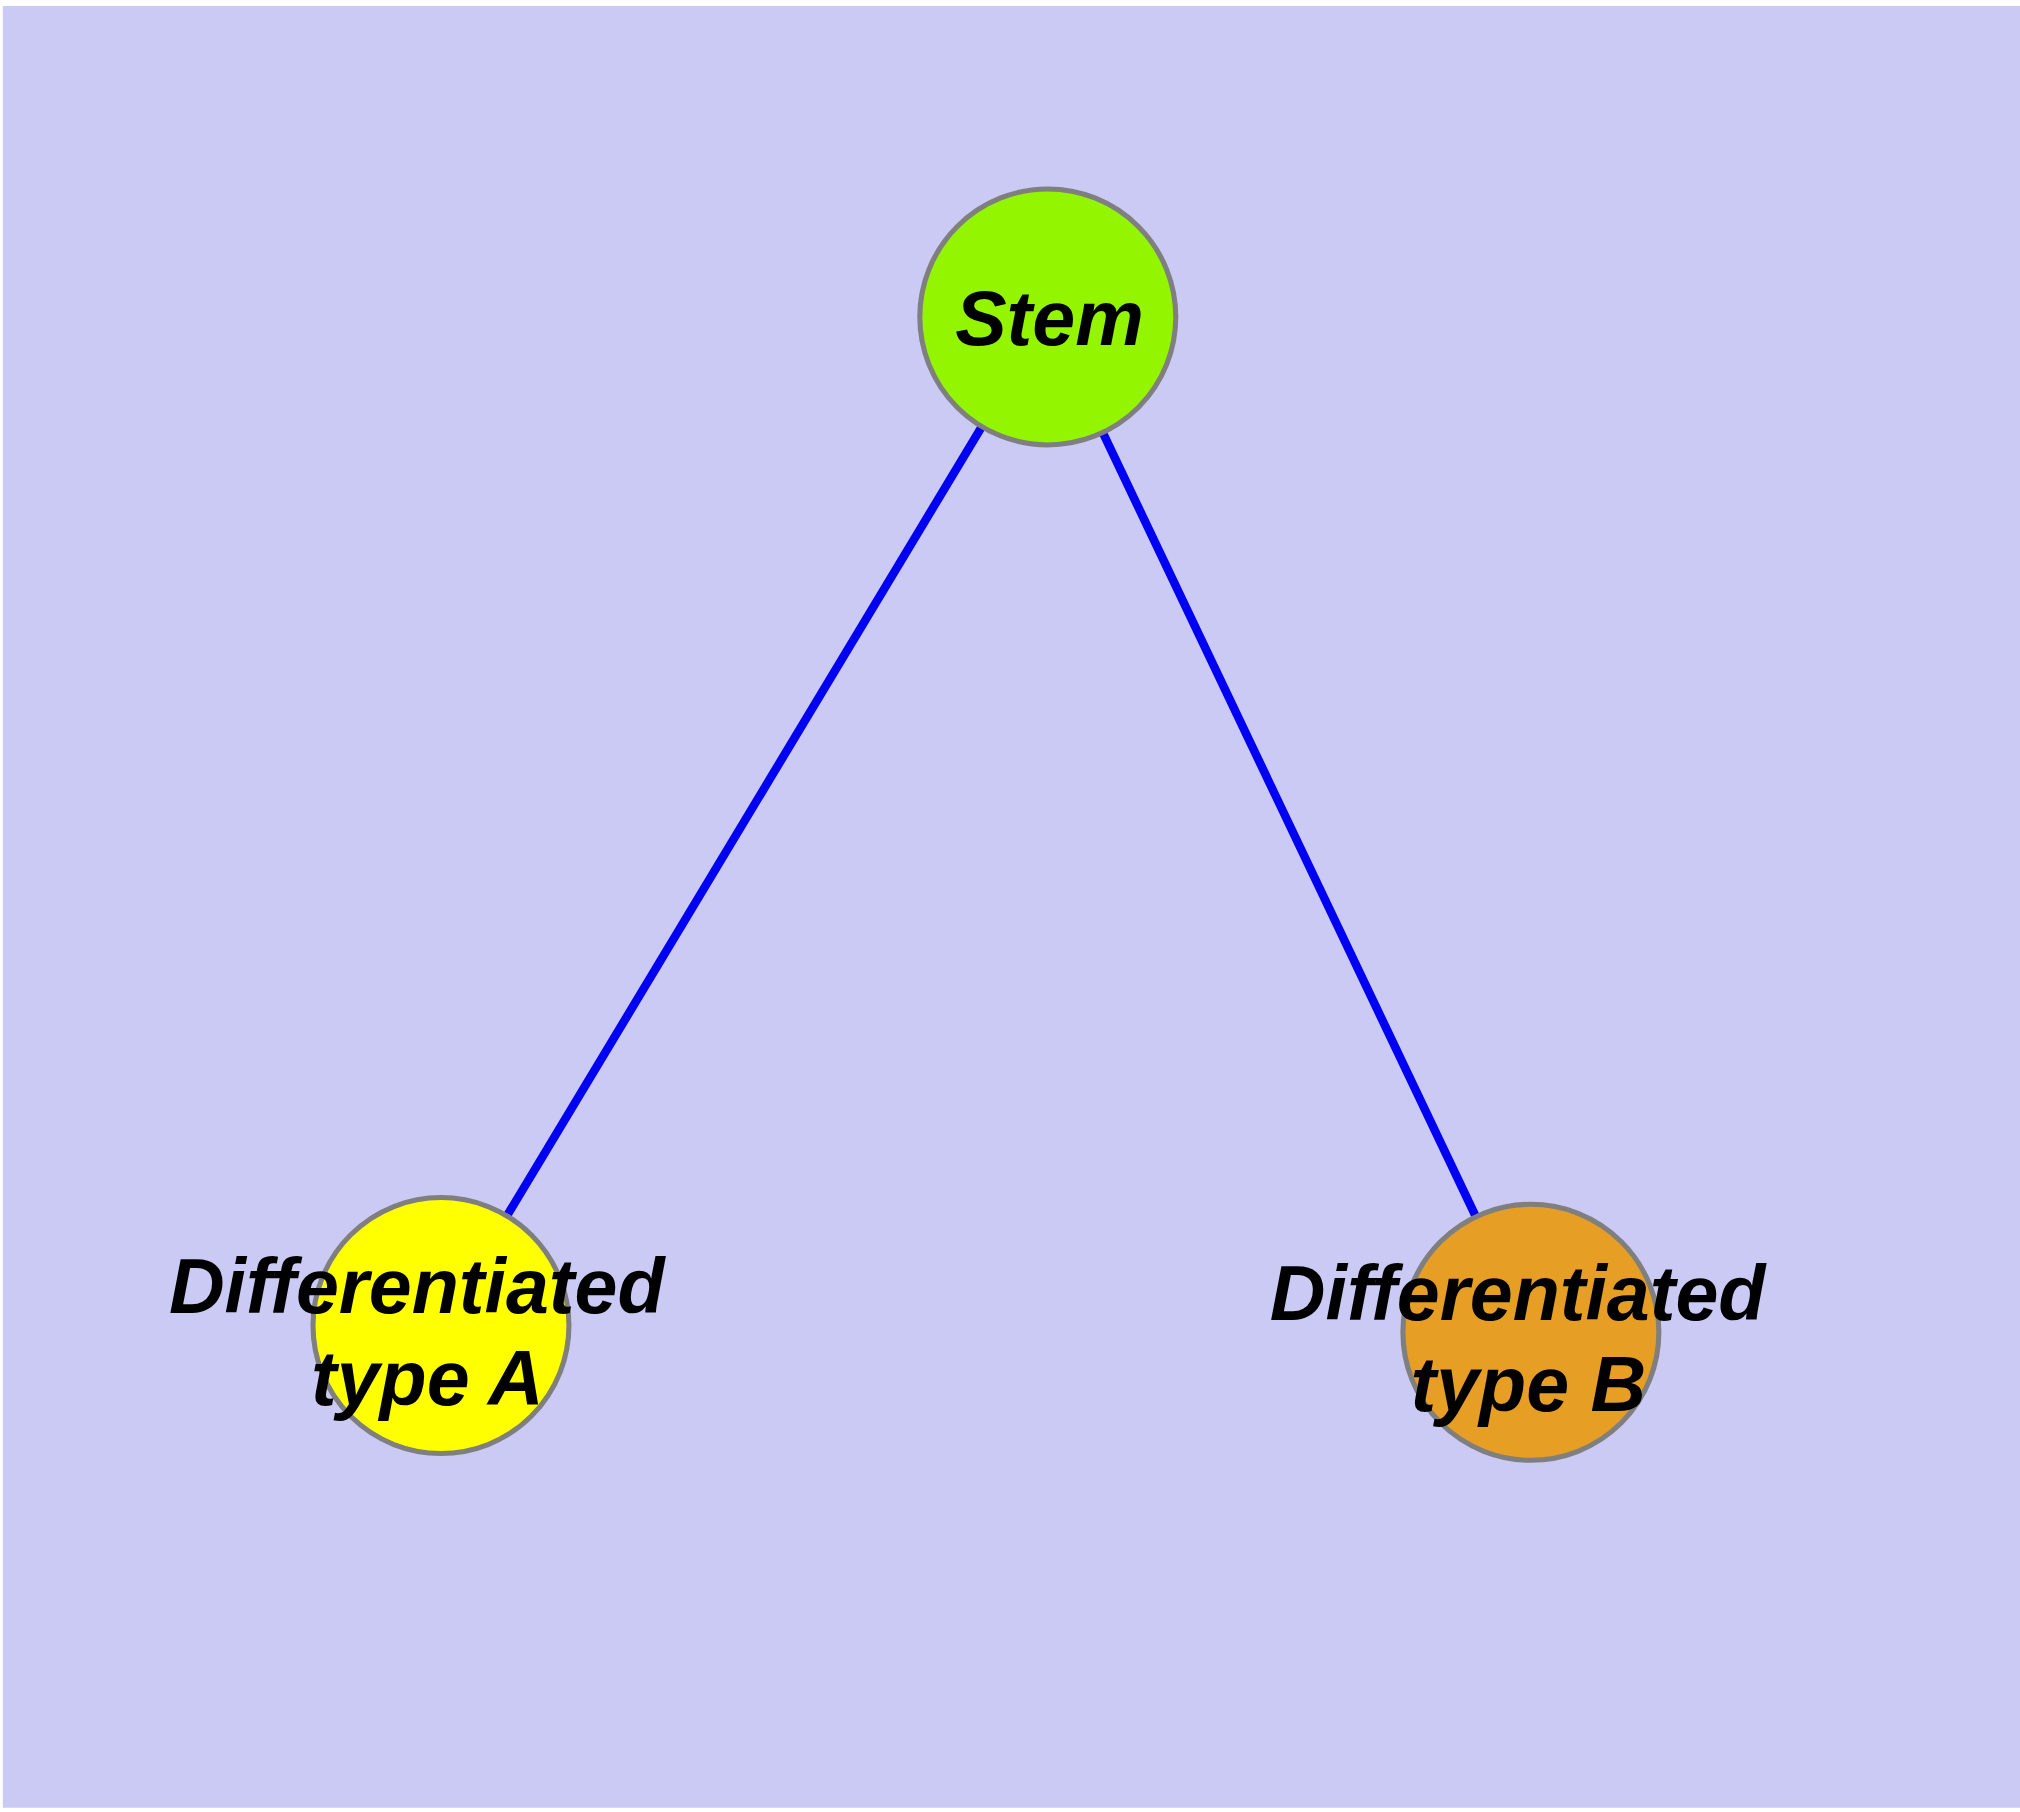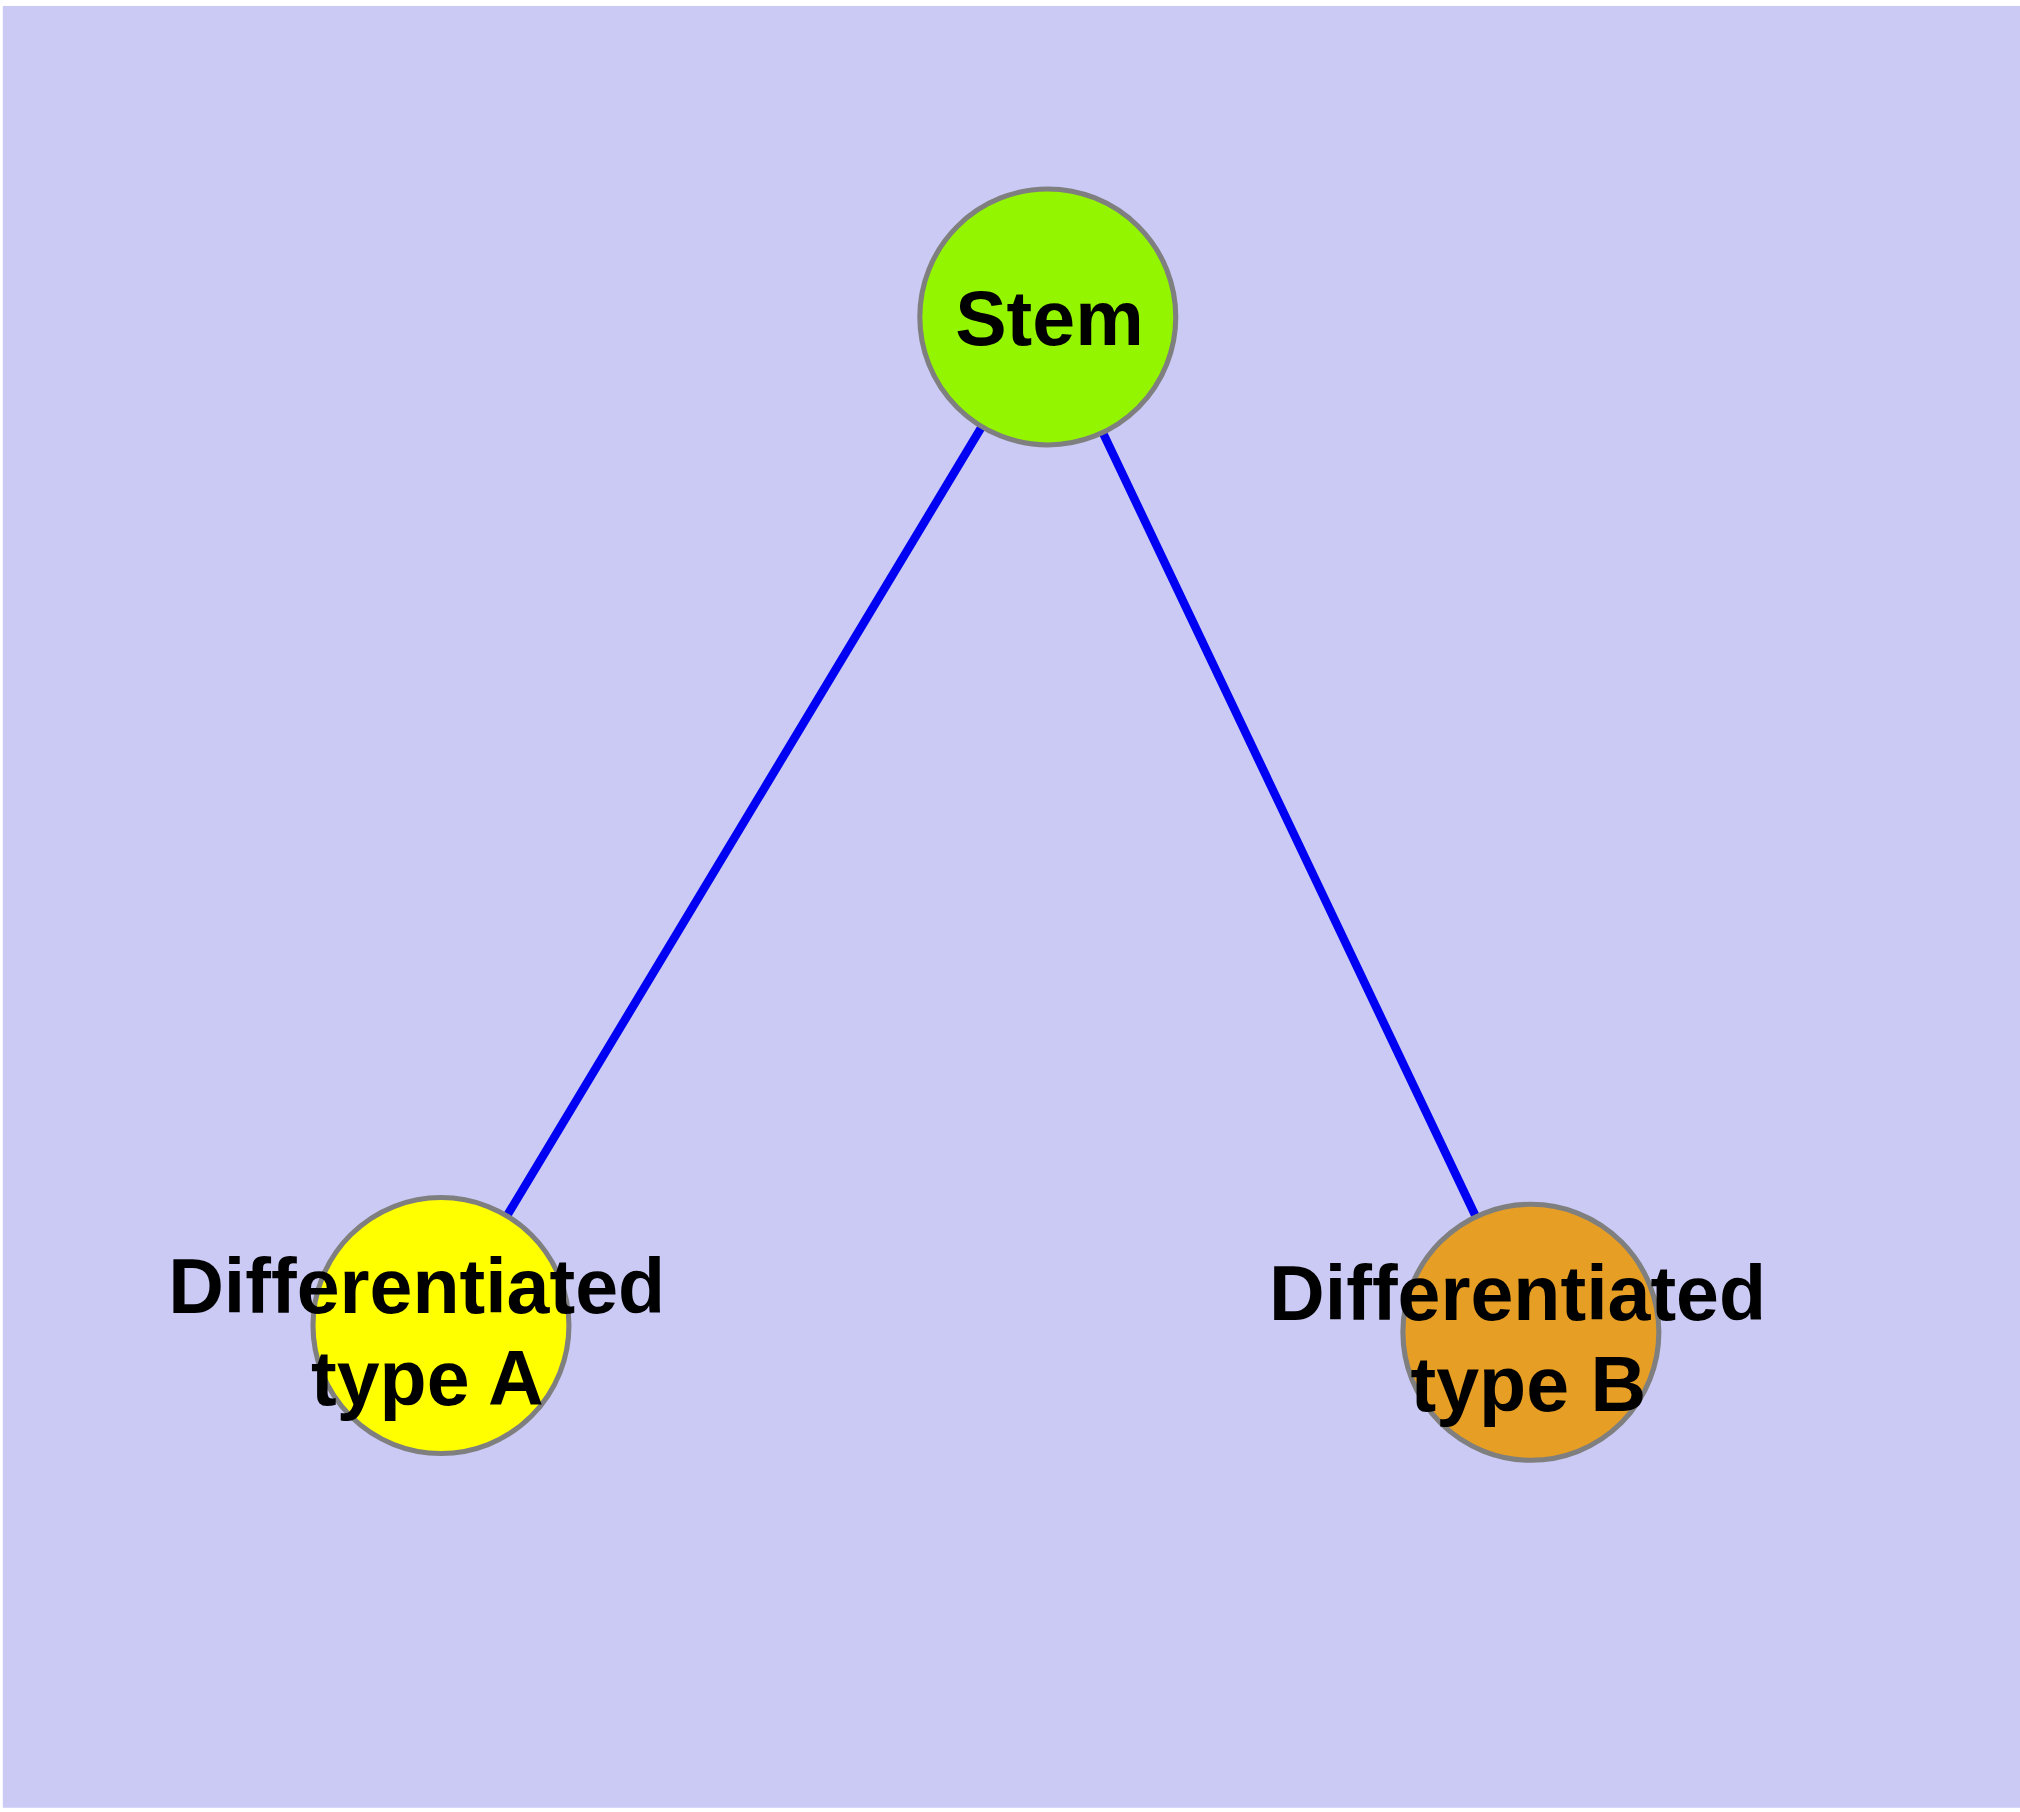--- a/index.html
+++ b/index.html
@@ -7,20 +7,21 @@
     padding: 0;
     width: 2021px;
     height: 1812px;
     overflow: hidden;
     background: #ffffff;
   }
   .stage {
     position: relative;
     width: 1623px;
     height: 1812px;
+    font-style: italic;
   }
   svg.graph {
     position: absolute;
     left: 0;
     top: 0;
     display: block;
   }
   .label {
     font-family: "Liberation Sans", sans-serif;
     font-weight: bold;

